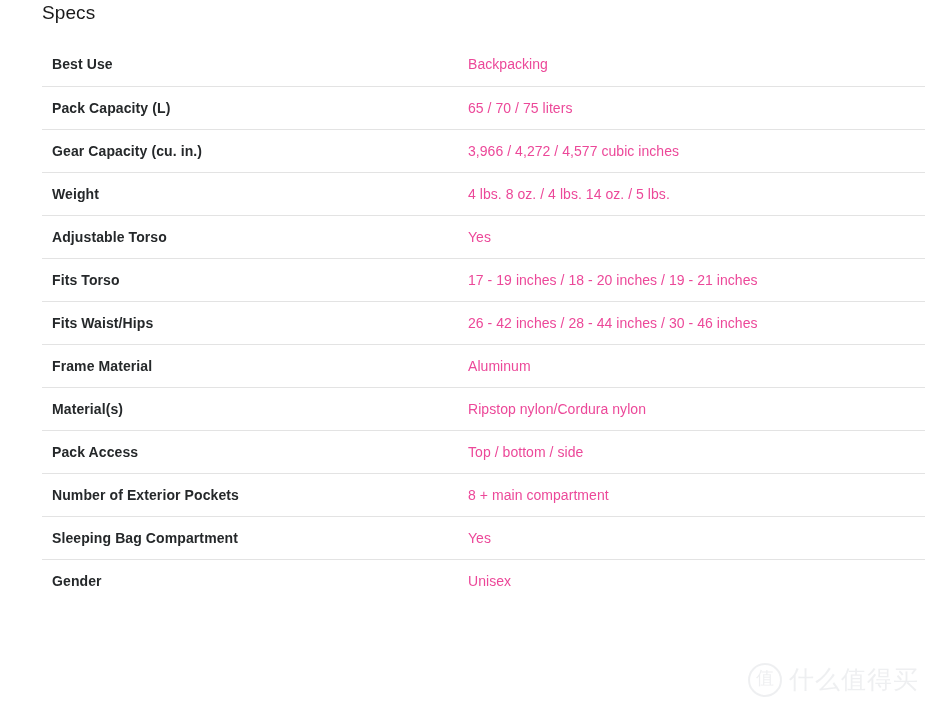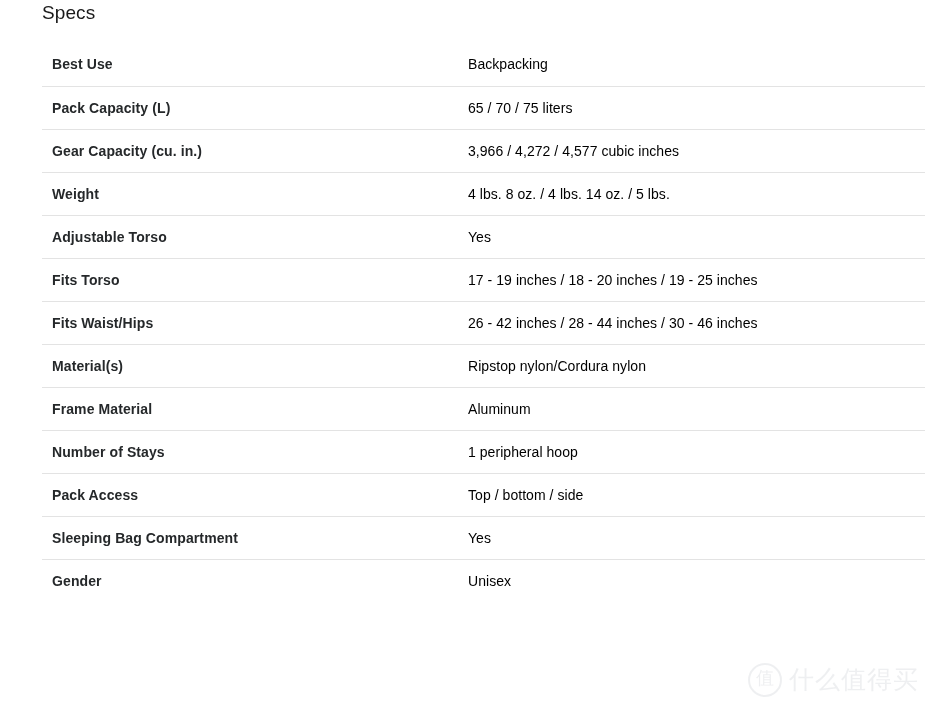--- a/index.html
+++ b/index.html
@@ -68,21 +68,21 @@
     font-weight: bold;
     color: #25282a;
     letter-spacing: 0.1px;
     box-sizing: border-box;
   }
 
   td.spec-value {
     padding-left: 10px;
     font-size: 14px;
     font-weight: 400;
-    color: #000000;
+    color: #ec4899;
     letter-spacing: 0.05px;
     box-sizing: border-box;
   }
 
   
   .divider-gutter {
     position: absolute;
     left: 0;
     top: 43px;
     width: 42px;
@@ -146,41 +146,41 @@
         <tr>
           <td class="spec-label">Weight</td>
           <td class="spec-value">4 lbs. 8 oz. / 4 lbs. 14 oz. / 5 lbs.</td>
         </tr>
         <tr>
           <td class="spec-label">Adjustable Torso</td>
           <td class="spec-value">Yes</td>
         </tr>
         <tr>
           <td class="spec-label">Fits Torso</td>
-          <td class="spec-value">17 - 19 inches / 18 - 20 inches / 19 - 25 inches</td>
+          <td class="spec-value">17 - 19 inches / 18 - 20 inches / 19 - 21 inches</td>
         </tr>
         <tr>
           <td class="spec-label">Fits Waist/Hips</td>
           <td class="spec-value">26 - 42 inches / 28 - 44 inches / 30 - 46 inches</td>
         </tr>
         <tr>
+          <td class="spec-label">Frame Material</td>
+          <td class="spec-value">Aluminum</td>
+        </tr>
+        <tr>
           <td class="spec-label">Material(s)</td>
           <td class="spec-value">Ripstop nylon/Cordura nylon</td>
         </tr>
         <tr>
-          <td class="spec-label">Frame Material</td>
-          <td class="spec-value">Aluminum</td>
+          <td class="spec-label">Pack Access</td>
+          <td class="spec-value">Top / bottom / side</td>
         </tr>
         <tr>
-          <td class="spec-label">Number of Stays</td>
-          <td class="spec-value">1 peripheral hoop</td>
-        </tr>
-        <tr>
-          <td class="spec-label">Pack Access</td>
-          <td class="spec-value">Top / bottom / side</td>
+          <td class="spec-label">Number of Exterior Pockets</td>
+          <td class="spec-value">8 + main compartment</td>
         </tr>
         <tr>
           <td class="spec-label">Sleeping Bag Compartment</td>
           <td class="spec-value">Yes</td>
         </tr>
         <tr>
           <td class="spec-label">Gender</td>
           <td class="spec-value">Unisex</td>
         </tr>
       </tbody>

